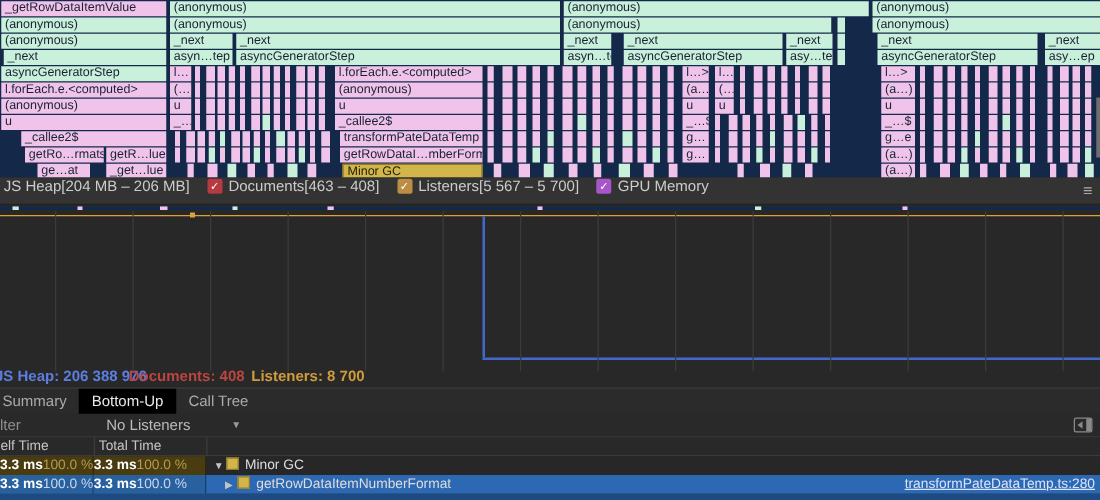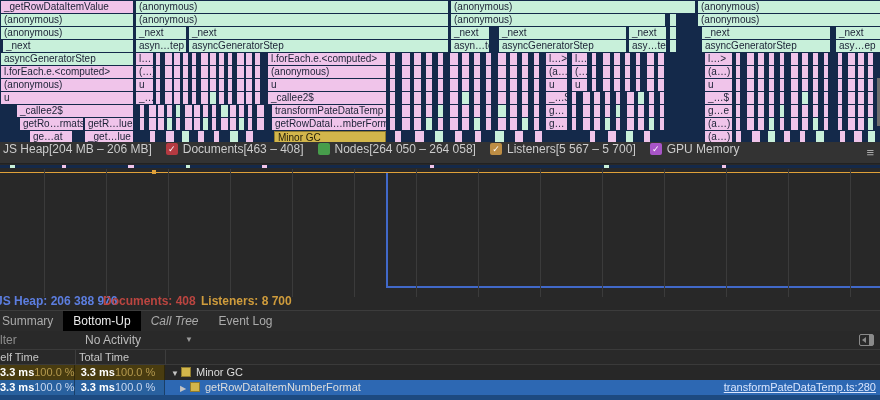--- a/index.html
+++ b/index.html
@@ -53,21 +53,21 @@
   #panel-toggle .tri{width:0;height:0;border-top:3px solid transparent;border-bottom:3px solid transparent;
                 border-right:4px solid #8a8a8a;margin-left:2px;}
   #panel-toggle .bar{position:absolute;right:0;top:0;width:4px;height:10px;background:#8a8a8a;}
 
   #grid-head{position:absolute;left:0;top:350px;width:880px;height:15px;background:#292929;
              border-bottom:1px solid #3a3a3a;font-size:11px;color:#c6c6c6;}
   .hcell{position:absolute;top:1px;padding-left:4px;white-space:nowrap;}
   .vdiv{position:absolute;top:0;width:1px;height:15px;background:#3d3d3d;}
 
   .trow{position:absolute;left:0;width:880px;height:15px;font-size:11px;color:#ddd;}
-  .tcell-time{position:absolute;top:0;height:15px;text-align:center;padding:1px 3px 0 0;white-space:nowrap;}
+  .tcell-time{position:absolute;top:0;height:15px;text-align:left;padding:1px 3px 0 0;white-space:nowrap;}
   .ms{font-weight:bold;color:#fff;}
   .activity{position:absolute;top:0;height:15px;padding-top:1px;white-space:nowrap;}
   .caret{display:inline-block;width:10px;font-size:8px;color:#c4c4c4;}
   .sq{display:inline-block;width:10px;height:10px;background:#d2b64b;border:1px solid #8f7b2e;
       vertical-align:-1px;margin-right:5px;}
   .src-link{position:absolute;right:4px;top:1px;color:#d9e5fd;text-decoration:underline;}
 </style>
 </head>
 <body>
 
@@ -450,24 +450,20 @@
 
   <div id="legend">
     <span class="legend-item">
         <span>JS Heap[204 MB – 206 MB]</span>
       </span>
       <span class="legend-item">
         <span class="cb" style="background: rgb(181, 58, 65);">✓</span>
         <span>Documents[463 – 408]</span>
       </span>
       <span class="legend-item">
-        <span class="cb" style="background: rgb(71, 157, 75);"></span>
-        <span>Nodes[264 050 – 264 058]</span>
-      </span>
-      <span class="legend-item">
         <span class="cb" style="background: rgb(189, 141, 68);">✓</span>
         <span>Listeners[5 567 – 5 700]</span>
       </span>
       <span class="legend-item">
         <span class="cb" style="background: rgb(168, 85, 200);">✓</span>
         <span>GPU Memory</span>
       </span>
       <span id="legend-menu">≡</span>
   </div>
 
@@ -503,27 +499,26 @@
       <div class="gridline" style="left: 602px;"></div>
       <div class="gridline" style="left: 664px;"></div>
       <div class="gridline" style="left: 726px;"></div>
       <div class="gridline" style="left: 788px;"></div>
       <div class="gridline" style="left: 850px;"></div>
     </div>
 
   <div id="tabs">
       <span class="tab" style="margin-left: -8px;">Summary</span>
       <span class="tab active" style="margin-left: 0px;">Bottom-Up</span>
-      <span class="tab" style="margin-left: 0px; font-style: italic;">Call Tree</span>
-      <span class="tab" style="margin-left: 0px;">Event Log</span>
+      <span class="tab" style="margin-left: 0px;">Call Tree</span>
     </div>
 
   <div id="toolbar">
     <span id="filter-input">Filter</span>
-    <span id="grouping">No Activity</span>
+    <span id="grouping">No Listeners</span>
     <span class="arrow" id="grouping-arrow" style="position:absolute;left:185px;top:4px;font-size:8px;color:#999;">▼</span>
     <span id="panel-toggle">
       <span class="tri"></span>
       <span class="bar"></span>
     </span>
   </div>
 
   <div id="grid-head">
       <span class="hcell" style="left: 0px; width: 75px; text-indent: -11px;">Self Time</span>
       <span class="hcell" style="left: 75px; width: 90px; text-indent: 0px;">Total Time</span>

